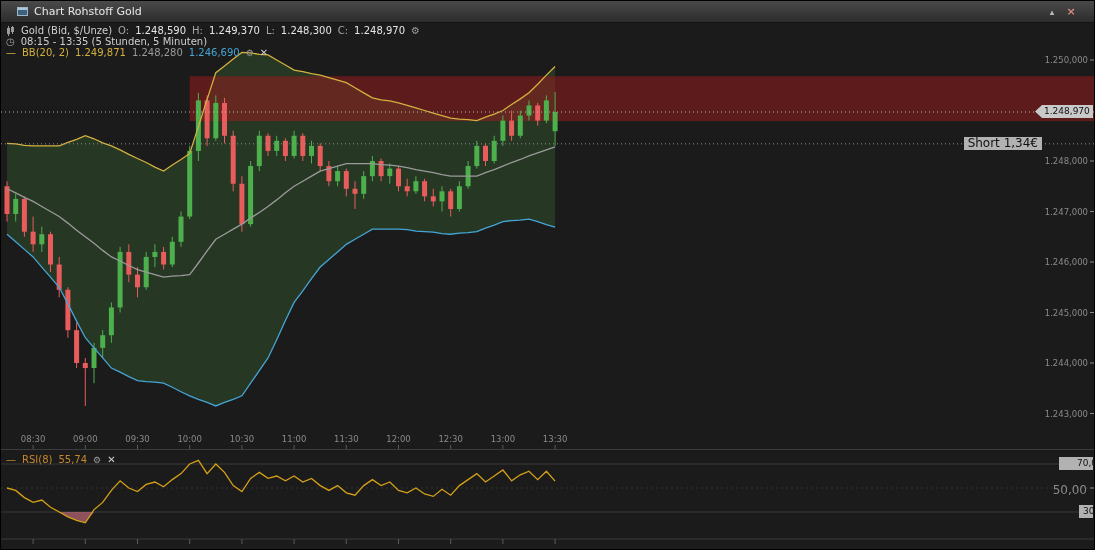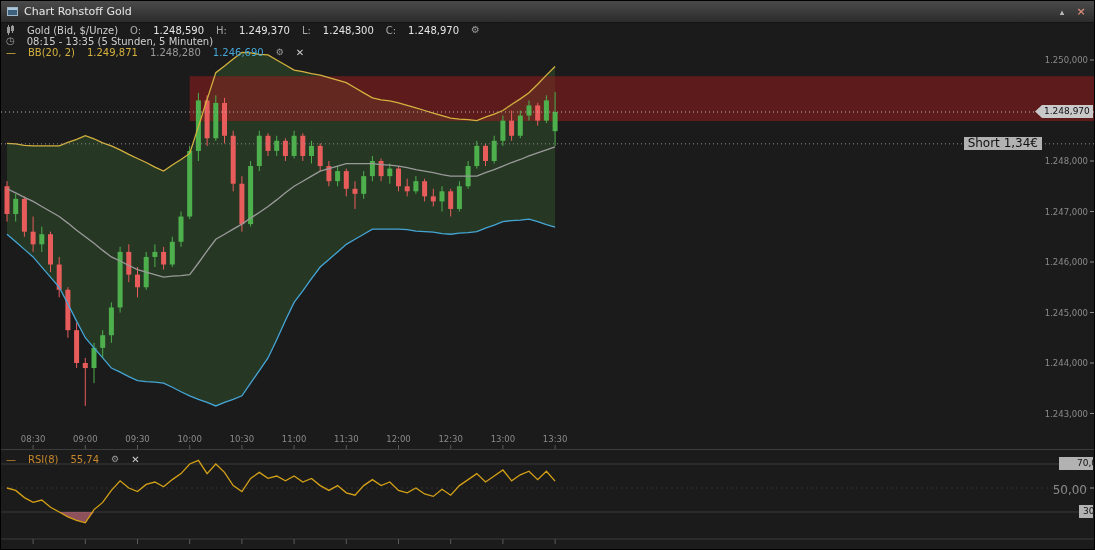--- a/index.html
+++ b/index.html
@@ -2,29 +2,29 @@
 <html><head>
 <meta charset="utf-8">
 <style>
   html,body{margin:0;padding:0;background:#000;width:1095px;height:550px;overflow:hidden;
     font-family:"DejaVu Sans",sans-serif;}
   .window{position:relative;width:1095px;height:550px;background:#1b1b1b;border:1px solid #000;
     box-sizing:border-box;overflow:hidden;}
   
   .titlebar{position:absolute;top:0;left:0;right:0;height:22px;z-index:10;
     background:linear-gradient(#4a4a4a,#2c2c2c);border-bottom:1px solid #141414;
-    display:flex;align-items:center;gap:6px;padding:0 6px;box-sizing:border-box;}
+    display:flex;align-items:center;gap:6px;padding:0 16px;box-sizing:border-box;}
   .app-icon{width:11px;height:9px;border:1px solid #9fb6c6;box-sizing:border-box;
     background:linear-gradient(#a9c6da 2px,#3d617c 2px);}
   .tb-title{color:#e8e8e8;font-size:11px;}
   .tb-buttons{margin-left:auto;display:flex;gap:5px;}
   .tb-btn{width:14px;height:14px;text-align:center;line-height:14px;font-size:9px;color:#b8b8b8;cursor:pointer;}
   .tb-btn.close{color:#d98b7a;font-size:11px;font-weight:bold;}
   
-  .hline{position:absolute;left:5px;z-index:5;display:flex;align-items:flex-start;gap:12px;
+  .hline{position:absolute;left:5px;z-index:5;display:flex;align-items:flex-end;gap:6px;
     font-size:10px;color:#cfcfcf;white-space:nowrap;height:11px;}
   #hline1{top:24px;}
   #hline2{top:35px;}
   #hline3{top:46px;}
   #rsi-header{top:453px;}
   .dim{color:#a8a8a8;}
   .val{color:#e5e5e5;}
   .icon{color:#9a9a9a;font-size:10px;line-height:10px;}
   .icon.small{font-size:9px;}
   .swatch-bb,.bb-name,.bb-u{color:#d4b13f;}

